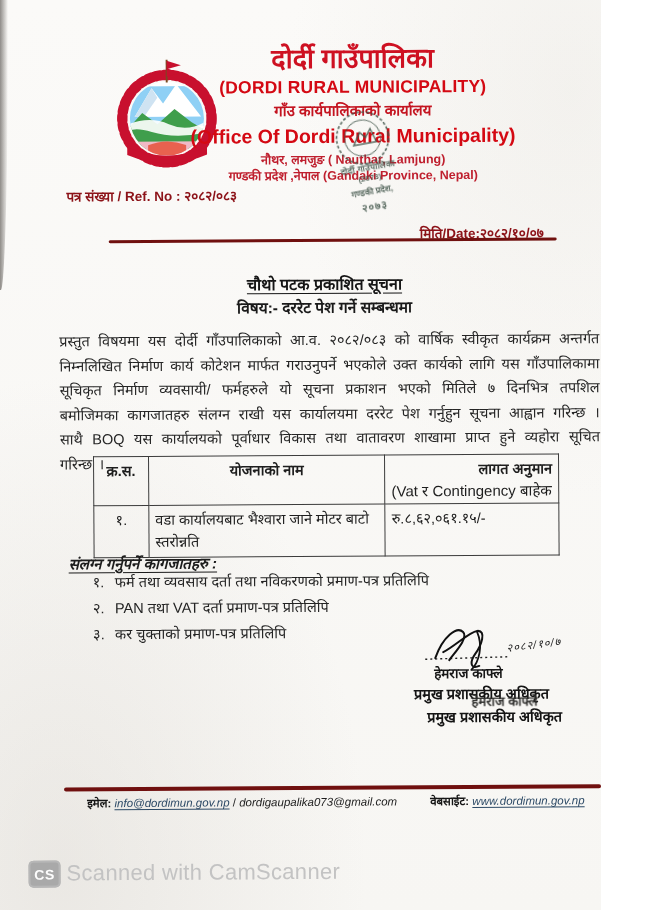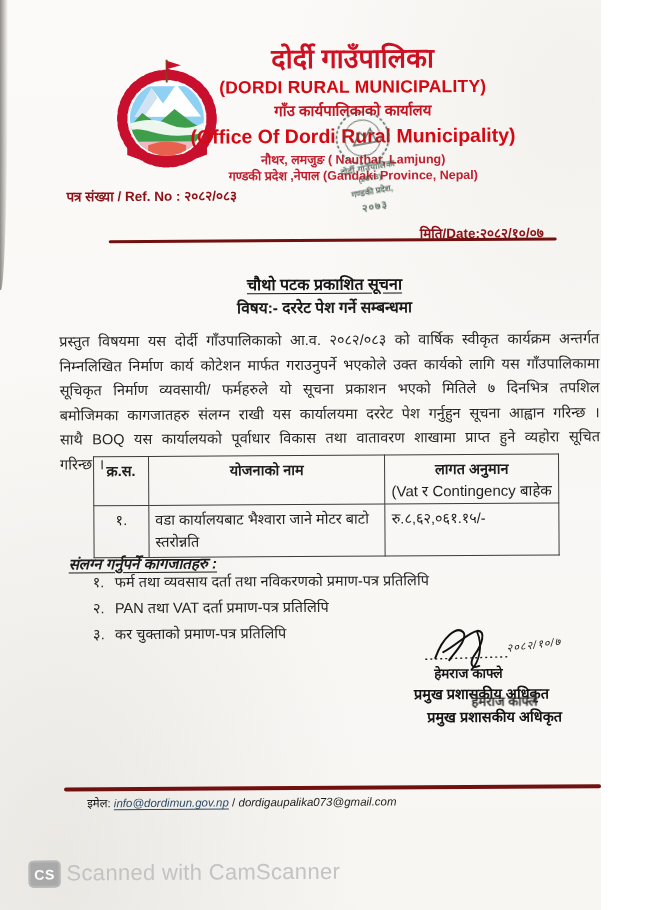--- a/index.html
+++ b/index.html
@@ -80,21 +80,21 @@
   .sig-name { left:402px; top:665px; width:130px; text-align:center; font-size:13.5px; font-weight:700; color:#161616; }
   .sig-title1 { left:385px; top:684px; width:190px; text-align:center; font-size:14.5px; font-weight:700; color:#141414; }
   .sig-stampname { left:438px; top:693px; width:130px; text-align:center; font-size:13px; font-weight:700;
                    color:#30302e; filter:blur(.35px); }
   .sig-title2 { left:398px; top:707px; width:190px; text-align:center; font-size:14.5px; font-weight:700; color:#141414; }
 
   
   .footer-line { top:794px; font-size:11.5px; color:#1d1d1d; }
   .f-left { left:85px; }
   .f-right { left:428px; }
-  .f-label { font-weight:400; color:#151515; }
+  .f-label { font-weight:700; color:#151515; }
   a.f-link { color:#2d4a66; text-decoration:underline; text-underline-offset:2px;font-style:italic; }
   .f-plain { color:#1d1d1d; }
 
   
   .cs-badge { left:26px; top:859px; width:32px; height:27px; background:#a9a9a9; border-radius:5px;
               display:flex; align-items:center; justify-content:center;
               color:#fdfdfd; font-size:14px; font-weight:700; letter-spacing:.5px;
               box-shadow:inset 0 0 0 2px #b7b7b7; }
   .cs-text { left:64px; top:859px; font-size:22px; color:#c3c3c3; letter-spacing:.3px; }
 </style>
@@ -163,21 +163,21 @@
     <div class="abs n-subject">विषय:- दररेट पेश गर्ने सम्बन्धमा</div>
 
     <div class="abs body-par">प्रस्तुत विषयमा यस दोर्दी गाँउपालिकाको आ.व. २०८२/०८३ को वार्षिक स्वीकृत कार्यक्रम अन्तर्गत निम्नलिखित  निर्माण कार्य कोटेशन मार्फत गराउनुपर्ने भएकोले उक्त कार्यको लागि यस गाँउपालिकामा सूचिकृत  निर्माण व्यवसायी/ फर्महरुले यो सूचना प्रकाशन भएको मितिले ७ दिनभित्र तपशिल बमोजिमका कागजातहरु संलग्न राखी यस कार्यालयमा दररेट पेश गर्नुहुन सूचना आह्वान गरिन्छ । साथै BOQ यस कार्यालयको पूर्वाधार विकास तथा वातावरण शाखामा प्राप्त हुने व्यहोरा सूचित गरिन्छ ।</div>
 
     <table class="boq">
       <tbody>
           <tr>
         <th class="col-sn">क्र.स.</th>
         <th class="col-name">योजनाको नाम</th>
         <th class="col-amt" style="text-align:left;">
-          <span style="display:block;text-align:center;">लागत अनुमान</span>
+          <span style="display:block;text-align:right;">लागत अनुमान</span>
           <span class="amt-sub">(Vat र Contingency बाहेक</span>
         </th>
       </tr>
       <tr>
         <td class="cell-sn">१.</td>
         <td class="cell-name">वडा कार्यालयबाट भैश्वारा जाने मोटर बाटो स्तरोन्नति</td>
         <td class="cell-amt">रु.८,६२,०६१.१५/-</td>
       </tr>
     </tbody>
       </table>
@@ -205,18 +205,22 @@
     <div class="abs sig-name">हेमराज काफ्ले</div>
     <div class="abs sig-title1">प्रमुख प्रशासकीय अधिकृत</div>
     <div class="abs sig-stampname">हेमराज काफ्ले</div>
     <div class="abs sig-title2">प्रमुख प्रशासकीय अधिकृत</div>
 
     <div class="abs rule rule-bottom"></div>
     <div class="abs footer-line f-left">
       <span class="f-label">इमेल:</span>
       <a class="f-link" href="#">info@dordimun.gov.np</a><span class="f-plain"> / </span><a class="f-link" href="#" style="color:#1d1d1d;text-decoration:none;">dordigaupalika073@gmail.com</a>
     </div>
+    <div class="abs footer-line f-right">
+      <span class="f-label">वेबसाईट:</span>
+      <a class="f-link" href="#">www.dordimun.gov.np</a>
+    </div>
 
     <div class="abs cs-badge">CS</div>
     <div class="abs cs-text">Scanned with CamScanner</div>
 
   </div>
 </div>
 
 </body></html>

